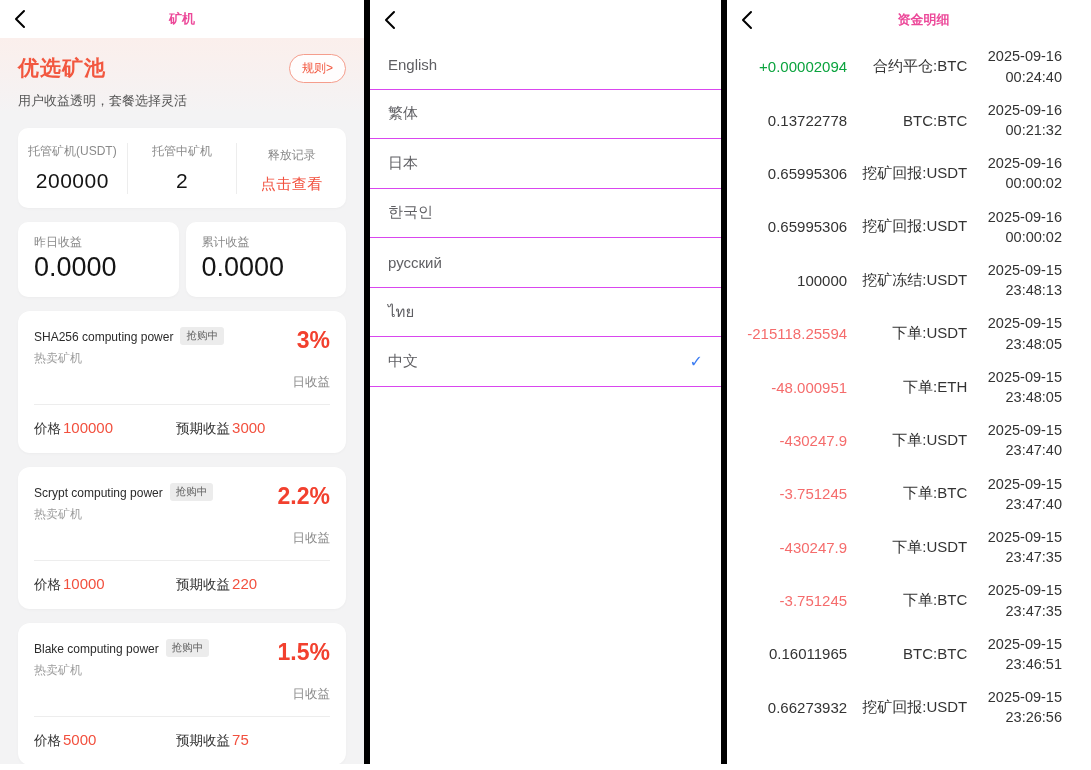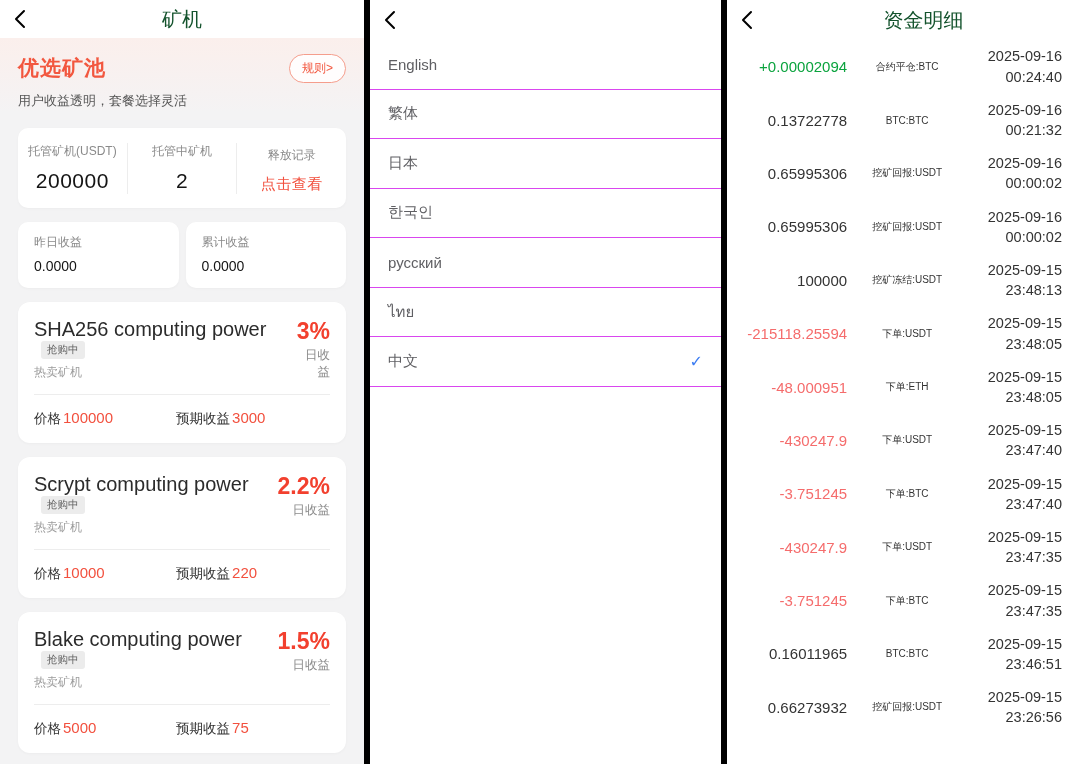--- a/index.html
+++ b/index.html
@@ -10,50 +10,50 @@
     display:flex; flex-direction:row;
   }
   .app { display:flex; width:1091px; height:764px; }
   .bottom-strip { position:absolute; left:0; bottom:0; width:1091px; height:6px; background:#fff; }
   .panel { height:764px; position:relative; overflow:hidden; }
   .panel-divider { width:6px; height:764px; background:#000; }
 
   
   .panel-miner { width:364px; background:#f3f3f4; }
   .navbar { height:38px; background:#fff; display:flex; align-items:center; justify-content:center; position:relative; }
-  .navbar .nav-title { font-size:20px; font-weight:normal; color:#14532d; }
+  .navbar .nav-title { font-size:13px; font-weight:bold; color:#ec4899; }
   .back-btn { position:absolute; left:14px; top:50%; transform:translateY(-50%); width:22px; height:22px; display:flex; align-items:center; cursor:pointer; }
   .back-btn svg { width:12px; height:20px; }
 
   .pool-head { padding:16px 18px 10px 18px; background:linear-gradient(180deg,#fbefec 0%,#f4f3f4 90%); position:relative; }
   .pool-title { font-size:21px; font-weight:bold; color:#f2573f; letter-spacing:1px; }
   .pool-sub { font-size:13px; color:#555; margin-top:10px; }
   .rules-btn { position:absolute; right:18px; top:16px; border:1px solid #f59d8c; color:#f2573f;
     background:#fffdfd; font-size:12px; padding:5px 12px; border-radius:16px; cursor:pointer; }
 
   .stats-card { background:#fff; border-radius:10px; margin:8px 18px 0 18px; padding:15px 0 14px 0; display:flex; box-shadow:0 1px 3px rgba(0,0,0,0.03); }
   .stat-col { flex:1; text-align:center; padding:0 4px; }
   .stat-col + .stat-col { border-left:1px solid #ededed; }
   .stat-label { font-size:12px; color:#8a8a8a; }
   .stat-value { font-size:21px; color:#141414; margin-top:9px; letter-spacing:0.5px; }
   .stat-value.accent { color:#f2503e; font-size:15px; margin-top:11px; }
   .stat-col:nth-child(3) .stat-label { display:inline-block; margin-top:4px; }
 
   .income-row { display:flex; gap:7px; margin:14px 18px 0 18px; }
   .income-card { flex:1; background:#fff; border-radius:10px; padding:12px 16px 14px 16px; box-shadow:0 1px 3px rgba(0,0,0,0.03); }
   .income-label { font-size:12px; color:#8a8a8a; }
-  .income-value { font-size:14px; color:#141414; margin-top:7px; }
+  .income-value { font-size:27px; color:#141414; margin-top:1px; }
 
   .product-card { background:#fff; border-radius:12px; margin:14px 18px 0 18px; padding:16px 16px 15px 16px; box-shadow:0 1px 3px rgba(0,0,0,0.03); cursor:pointer; }
   .product-top { display:flex; justify-content:space-between; }
-  .product-name { font-size:20px; color:#2b2b2b; }
+  .product-name { font-size:12px; color:#2b2b2b; }
   .product-badge { display:inline-block; background:#ececec; color:#616161; font-size:10.5px; padding:2px 6px; border-radius:3px; margin-left:7px; vertical-align:2px; }
   .product-tag { font-size:12px; color:#9c9c9c; margin-top:5px; }
   .product-rate { font-size:23px; font-weight:bold; color:#f2402e; text-align:right; }
-  .product-rate-label { font-size:12.5px; color:#8c8c8c; text-align:right; margin-top:2px; }
+  .product-rate-label { font-size:12.5px; color:#8c8c8c; text-align:right; margin-top:20px; }
   .product-divider { border-top:1px solid #ededed; margin:13px 0 14px 0; }
   .product-bottom { display:flex; font-size:13.5px; color:#333; }
   .pb-price { width:48%; }
   .pb-red { color:#f2503e; font-size:15px; margin-left:2px; }
 
   
   .panel-lang { width:351px; background:#fff; }
   .lang-head { height:40px; display:flex; align-items:center; padding-left:14px; }
   .lang-list { }
   .lang-item { height:49.5px; display:flex; align-items:center; justify-content:space-between; padding:0 18px; border-bottom:1px solid #d946ef; cursor:pointer; }
@@ -62,21 +62,21 @@
 
   
   .panel-funds { width:364px; background:#fff; }
   .funds-header-row { display:grid; grid-template-columns:33% 33% 34%; height:34px; align-items:center; margin-top:4px; }
   .funds-header-row .hcell { text-align:center; font-size:15px; color:#2f2f2f; font-weight:500; }
   .funds-rows { }
   .fund-row { display:grid; grid-template-columns:33% 33% 34%; height:53.4px; align-items:center; }
   .fund-amount { text-align:right; padding-left:16px; font-size:15px; color:#333; }
   .fund-amount.pos { color:#0ba33e; }
   .fund-amount.neg { color:#f56c6c; }
-  .fund-record { text-align:center; font-size:10px; color:#333; }
+  .fund-record { text-align:right; font-size:15px; color:#333; }
   .fund-time { text-align:right; padding-right:29px; font-size:14.5px; color:#333; line-height:1.4; }
 </style>
 </head>
 <body>
 
 <div class="app">
 
   <div class="panel panel-miner">
     <div class="navbar">
       <span class="back-btn">

